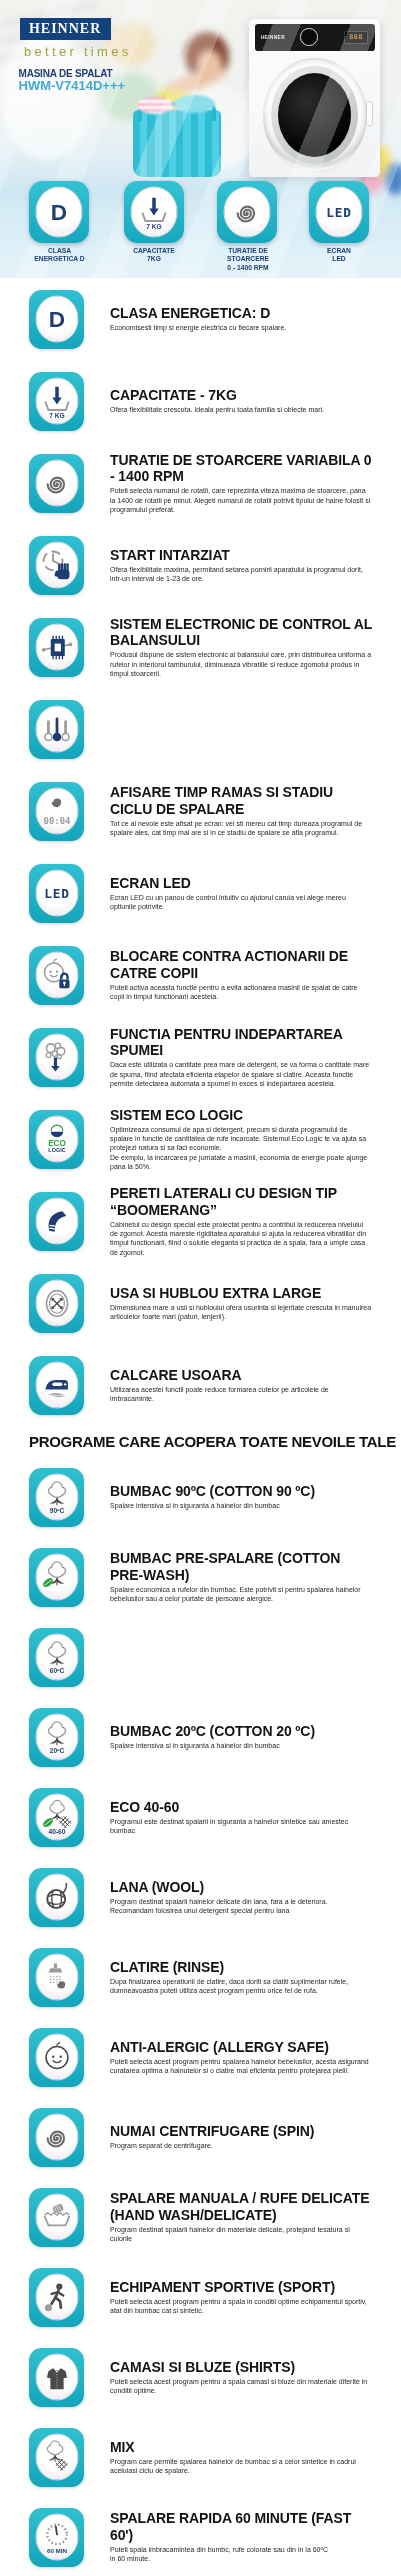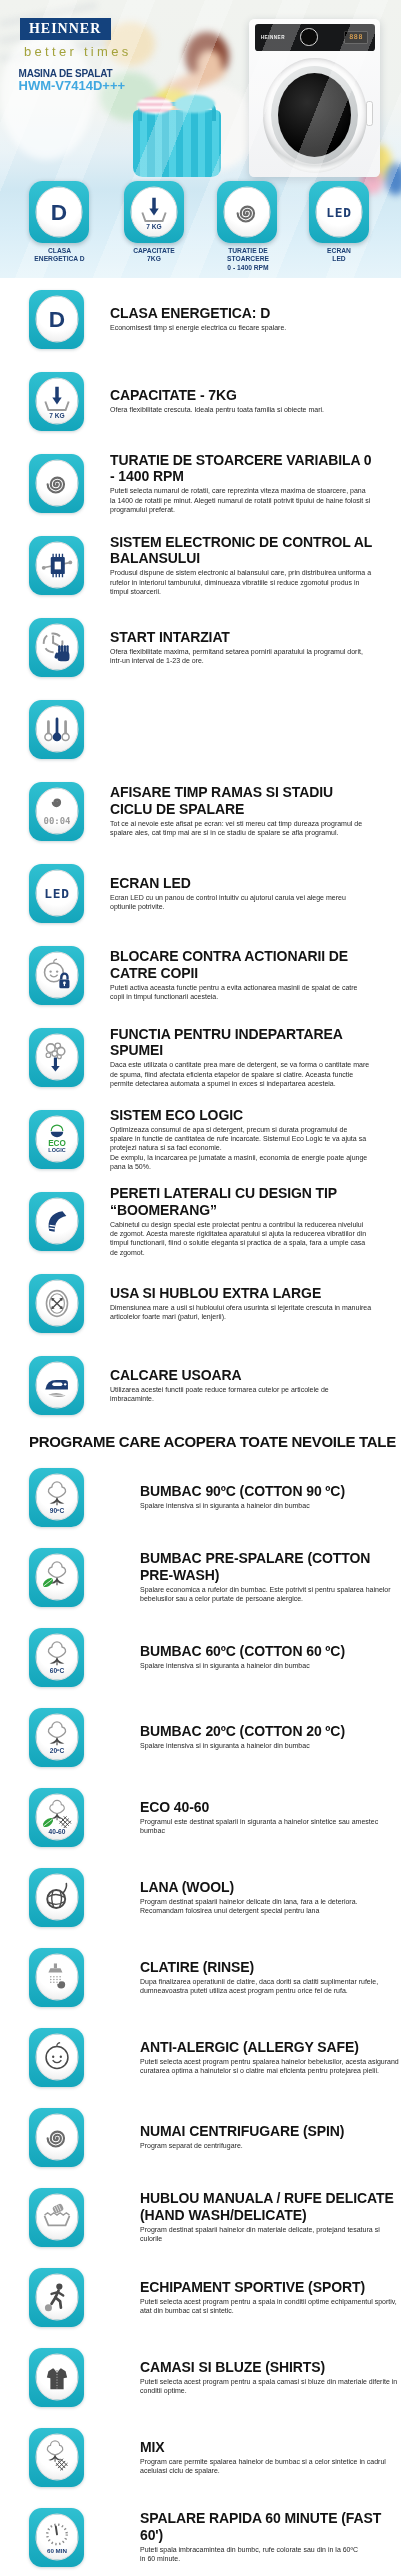--- a/index.html
+++ b/index.html
@@ -55,21 +55,21 @@
   .oval{position:absolute;left:50%;top:50%;transform:translate(-50%,-50%);
     background:radial-gradient(circle at 50% 32%,#ffffff 55%,#f3f3f3 76%,#e2e3e4 100%);
     border:1px solid #d9dbdc;border-radius:50%;display:flex;align-items:center;justify-content:center;}
   .tbadge .oval{width:45px;height:49px;}
   .tbadge-label{position:absolute;top:247px;width:88px;text-align:center;color:#1c3e73;
     font-weight:bold;font-size:6.7px;line-height:1.25;white-space:pre-line;}
 
   
   main{position:relative;background:#fff;}
   .item{display:flex;align-items:center;height:82px;padding-left:29px;box-sizing:border-box;}
-  #programs-list .item{height:80px;justify-content:space-between;}
+  #programs-list .item{height:80px;}
   .ibadge{flex:0 0 auto;width:55px;height:59px;border-radius:12.4px;position:relative;
     background:linear-gradient(180deg,#30c0d1,#13a5bb);box-shadow:0 1px 3.1px rgba(0,45,60,.22);}
   .ibadge .oval{width:41px;height:45px;}
   .itext{margin-left:26px;width:262px;}
   .itext h3{margin:0 0 1.5px;font-size:14px;line-height:1.18;color:#131313;letter-spacing:-0.1px;}
   .itext p{margin:0;font-size:7px;line-height:1.34;color:#272727;white-space:pre-line;}
 
   #programs-heading{height:31px;margin:0;display:flex;align-items:center;padding-left:29px;
     font-size:15px;letter-spacing:-0.3px;color:#121212;font-weight:bold;}
 </style>
@@ -210,20 +210,43 @@
     </div>
     <div class="itext">
       <h3>TURATIE DE STOARCERE VARIABILA 0 - 1400 RPM</h3>
       <p>Puteti selecta numarul de rotatii, care reprezinta viteza maxima de stoarcere, pana la 1400 de rotatii pe minut. Alegeti numarul de rotatii potrivit tipului de haine folosit si programului preferat.</p>
     </div>
   </div>
         <div class="item">
     <div class="ibadge">
       <div class="oval">
               <svg viewBox="0 0 100 100" width="39" height="42" xmlns="http://www.w3.org/2000/svg">
+                <circle cx="40" cy="38" r="24" fill="none" stroke="#9b9b9b" stroke-width="5" stroke-dasharray="24 12"></circle>
+                <line x1="40" y1="38" x2="40" y2="21" stroke="#9b9b9b" stroke-width="5" stroke-linecap="round"></line>
+                <line x1="40" y1="38" x2="52" y2="44" stroke="#9b9b9b" stroke-width="5" stroke-linecap="round"></line>
+                <g>
+                  <rect x="53" y="44" width="6" height="22" rx="3" fill="#1d3d73"></rect>
+                  <rect x="60" y="44" width="6" height="22" rx="3" fill="#1d3d73"></rect>
+                  <rect x="67" y="44" width="6" height="22" rx="3" fill="#1d3d73"></rect>
+                  <rect x="74" y="44" width="6" height="22" rx="3" fill="#1d3d73"></rect>
+                  <rect x="51" y="60" width="31" height="25" rx="9" fill="#1d3d73"></rect>
+                  <rect x="45" y="63" width="9" height="16" rx="4.5" fill="#1d3d73" transform="rotate(18 50 70)"></rect>
+                </g>
+              </svg>
+            </div>
+    </div>
+    <div class="itext">
+      <h3>START INTARZIAT</h3>
+      <p>Ofera flexibilitate maxima, permitand setarea pornirii aparatului la programul dorit, intr-un interval de 1-23 de ore.</p>
+    </div>
+  </div>
+        <div class="item">
+    <div class="ibadge">
+      <div class="oval">
+              <svg viewBox="0 0 100 100" width="39" height="42" xmlns="http://www.w3.org/2000/svg">
                 <line x1="14" y1="56" x2="86" y2="42" stroke="#9b9b9b" stroke-width="4"></line>
                 <circle cx="16" cy="56" r="5" fill="#9b9b9b"></circle>
                 <circle cx="84" cy="42" r="5" fill="#9b9b9b"></circle>
                 <line x1="40" y1="20" x2="40" y2="30" stroke="#1d3d73" stroke-width="3.5"></line>
                 <line x1="40" y1="70" x2="40" y2="80" stroke="#1d3d73" stroke-width="3.5"></line>
                 <line x1="48" y1="20" x2="48" y2="30" stroke="#1d3d73" stroke-width="3.5"></line>
                 <line x1="48" y1="70" x2="48" y2="80" stroke="#1d3d73" stroke-width="3.5"></line>
                 <line x1="56" y1="20" x2="56" y2="30" stroke="#1d3d73" stroke-width="3.5"></line>
                 <line x1="56" y1="70" x2="56" y2="80" stroke="#1d3d73" stroke-width="3.5"></line>
                 <line x1="64" y1="20" x2="64" y2="30" stroke="#1d3d73" stroke-width="3.5"></line>
@@ -235,43 +258,20 @@
     </div>
     <div class="itext">
       <h3>SISTEM ELECTRONIC DE CONTROL AL BALANSULUI</h3>
       <p>Produsul dispune de sistem electronic al balansului care, prin distribuirea uniforma a rufelor in interiorul tamburului, diminueaza vibratiile si reduce zgomotul produs in timpul stoarcerii.</p>
     </div>
   </div>
         <div class="item">
     <div class="ibadge">
       <div class="oval">
               <svg viewBox="0 0 100 100" width="39" height="42" xmlns="http://www.w3.org/2000/svg">
-                <circle cx="40" cy="38" r="24" fill="none" stroke="#9b9b9b" stroke-width="5" stroke-dasharray="24 12"></circle>
-                <line x1="40" y1="38" x2="40" y2="21" stroke="#9b9b9b" stroke-width="5" stroke-linecap="round"></line>
-                <line x1="40" y1="38" x2="52" y2="44" stroke="#9b9b9b" stroke-width="5" stroke-linecap="round"></line>
-                <g>
-                  <rect x="53" y="44" width="6" height="22" rx="3" fill="#1d3d73"></rect>
-                  <rect x="60" y="44" width="6" height="22" rx="3" fill="#1d3d73"></rect>
-                  <rect x="67" y="44" width="6" height="22" rx="3" fill="#1d3d73"></rect>
-                  <rect x="74" y="44" width="6" height="22" rx="3" fill="#1d3d73"></rect>
-                  <rect x="51" y="60" width="31" height="25" rx="9" fill="#1d3d73"></rect>
-                  <rect x="45" y="63" width="9" height="16" rx="4.5" fill="#1d3d73" transform="rotate(18 50 70)"></rect>
-                </g>
-              </svg>
-            </div>
-    </div>
-    <div class="itext">
-      <h3>START INTARZIAT</h3>
-      <p>Ofera flexibilitate maxima, permitand setarea pornirii aparatului la programul dorit, intr-un interval de 1-23 de ore.</p>
-    </div>
-  </div>
-        <div class="item">
-    <div class="ibadge">
-      <div class="oval">
-              <svg viewBox="0 0 100 100" width="39" height="42" xmlns="http://www.w3.org/2000/svg">
                 <line x1="28" y1="30" x2="28" y2="58" stroke="#9b9b9b" stroke-width="7" stroke-linecap="round"></line>
                 <circle cx="28" cy="69" r="9" fill="none" stroke="#9b9b9b" stroke-width="4"></circle>
                 <line x1="50" y1="23" x2="50" y2="58" stroke="#1d3d73" stroke-width="7" stroke-linecap="round"></line>
                 <circle cx="50" cy="69" r="9" fill="#1d3d73" stroke="#1d3d73" stroke-width="4"></circle>
                 <line x1="72" y1="30" x2="72" y2="58" stroke="#9b9b9b" stroke-width="7" stroke-linecap="round"></line>
                 <circle cx="72" cy="69" r="9" fill="none" stroke="#9b9b9b" stroke-width="4"></circle>
               </svg>
             </div>
     </div>
   </div>
@@ -455,24 +455,20 @@
         <div class="item">
     <div class="ibadge">
       <div class="oval">
               <svg viewBox="0 0 100 100" width="39" height="42" xmlns="http://www.w3.org/2000/svg">
                 <path d="M31,40 a10,10 0 0 1 6,-17 a13,13 0 0 1 26,0 a10,10 0 0 1 6,17 q-10,10 -19,10 q-9,0 -19,-10 z" fill="none" stroke="#9b9b9b" stroke-width="3.5"></path>
                 <path d="M50,50 q-5,12 -19,15 q11,3 19,-5 q8,8 19,5 q-14,-3 -19,-15 z" fill="#4a4a4a"></path>
                 <line x1="50" y1="52" x2="50" y2="70" stroke="#4a4a4a" stroke-width="3"></line>
                 <text x="50" y="91" font-size="17" font-weight="bold" fill="#1d3d73" text-anchor="middle">60ºC</text>
               </svg>
             </div>
-    </div>
-    <div class="itext">
-      <h3>BUMBAC 60ºC (COTTON 60 ºC)</h3>
-      <p>Spalare intensiva si in siguranta a hainelor din bumbac</p>
     </div>
   </div>
         <div class="item">
     <div class="ibadge">
       <div class="oval">
               <svg viewBox="0 0 100 100" width="39" height="42" xmlns="http://www.w3.org/2000/svg">
                 <path d="M31,40 a10,10 0 0 1 6,-17 a13,13 0 0 1 26,0 a10,10 0 0 1 6,17 q-10,10 -19,10 q-9,0 -19,-10 z" fill="none" stroke="#9b9b9b" stroke-width="3.5"></path>
                 <path d="M50,50 q-5,12 -19,15 q11,3 19,-5 q8,8 19,5 q-14,-3 -19,-15 z" fill="#4a4a4a"></path>
                 <line x1="50" y1="52" x2="50" y2="70" stroke="#4a4a4a" stroke-width="3"></line>
                 <text x="50" y="91" font-size="17" font-weight="bold" fill="#1d3d73" text-anchor="middle">20ºC</text>
@@ -598,21 +594,21 @@
                 <g transform="rotate(-25 52 28)">
                   <rect x="40" y="18" width="26" height="19" rx="7" fill="#9b9b9b"></rect>
                   <line x1="46" y1="20" x2="46" y2="35" stroke="#fff" stroke-width="1.5"></line>
                   <line x1="52" y1="18" x2="52" y2="35" stroke="#fff" stroke-width="1.5"></line>
                   <line x1="58" y1="20" x2="58" y2="35" stroke="#fff" stroke-width="1.5"></line>
                 </g>
               </svg>
             </div>
     </div>
     <div class="itext">
-      <h3>HUBLOU MANUALA / RUFE DELICATE (HAND WASH/DELICATE)</h3>
+      <h3>SPALARE MANUALA / RUFE DELICATE (HAND WASH/DELICATE)</h3>
       <p>Program destinat spalarii hainelor din materiale delicate, protejand tesatura si culorile</p>
     </div>
   </div>
         <div class="item">
     <div class="ibadge">
       <div class="oval">
               <svg viewBox="0 0 100 100" width="39" height="42" xmlns="http://www.w3.org/2000/svg">
                 <circle cx="56" cy="22" r="8" fill="#4a4a4a"></circle>
                 <path d="M54,32 L46,50 L58,60 L60,76" fill="none" stroke="#4a4a4a" stroke-width="7" stroke-linecap="round" stroke-linejoin="round"></path>
                 <path d="M46,50 L36,66" stroke="#4a4a4a" stroke-width="7" stroke-linecap="round"></path>

